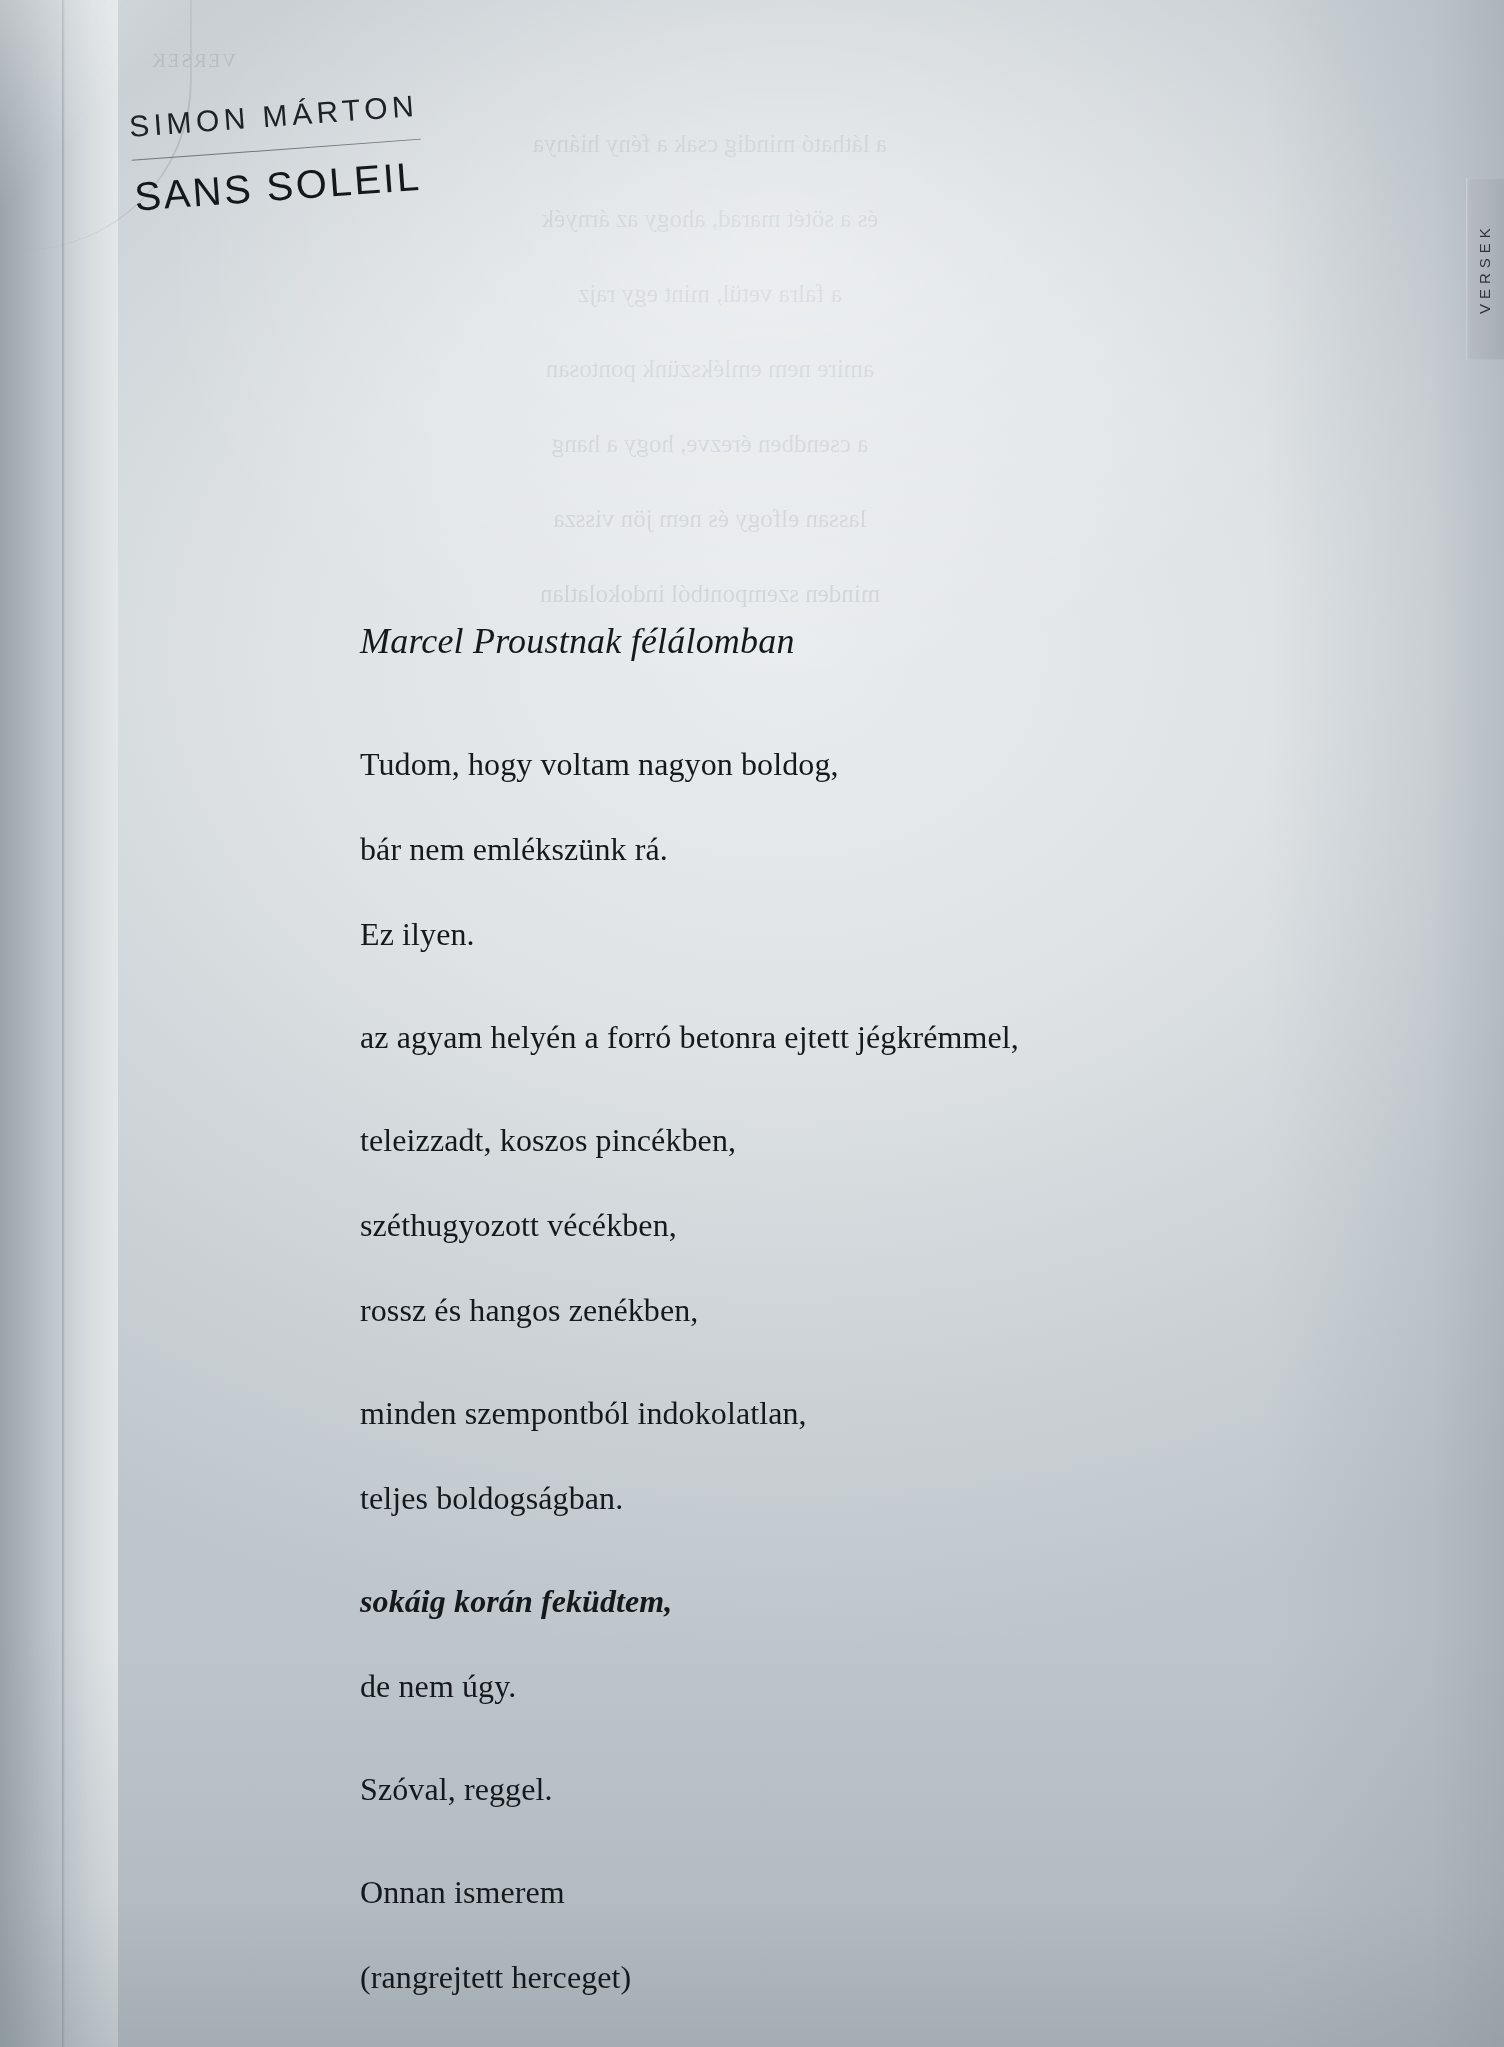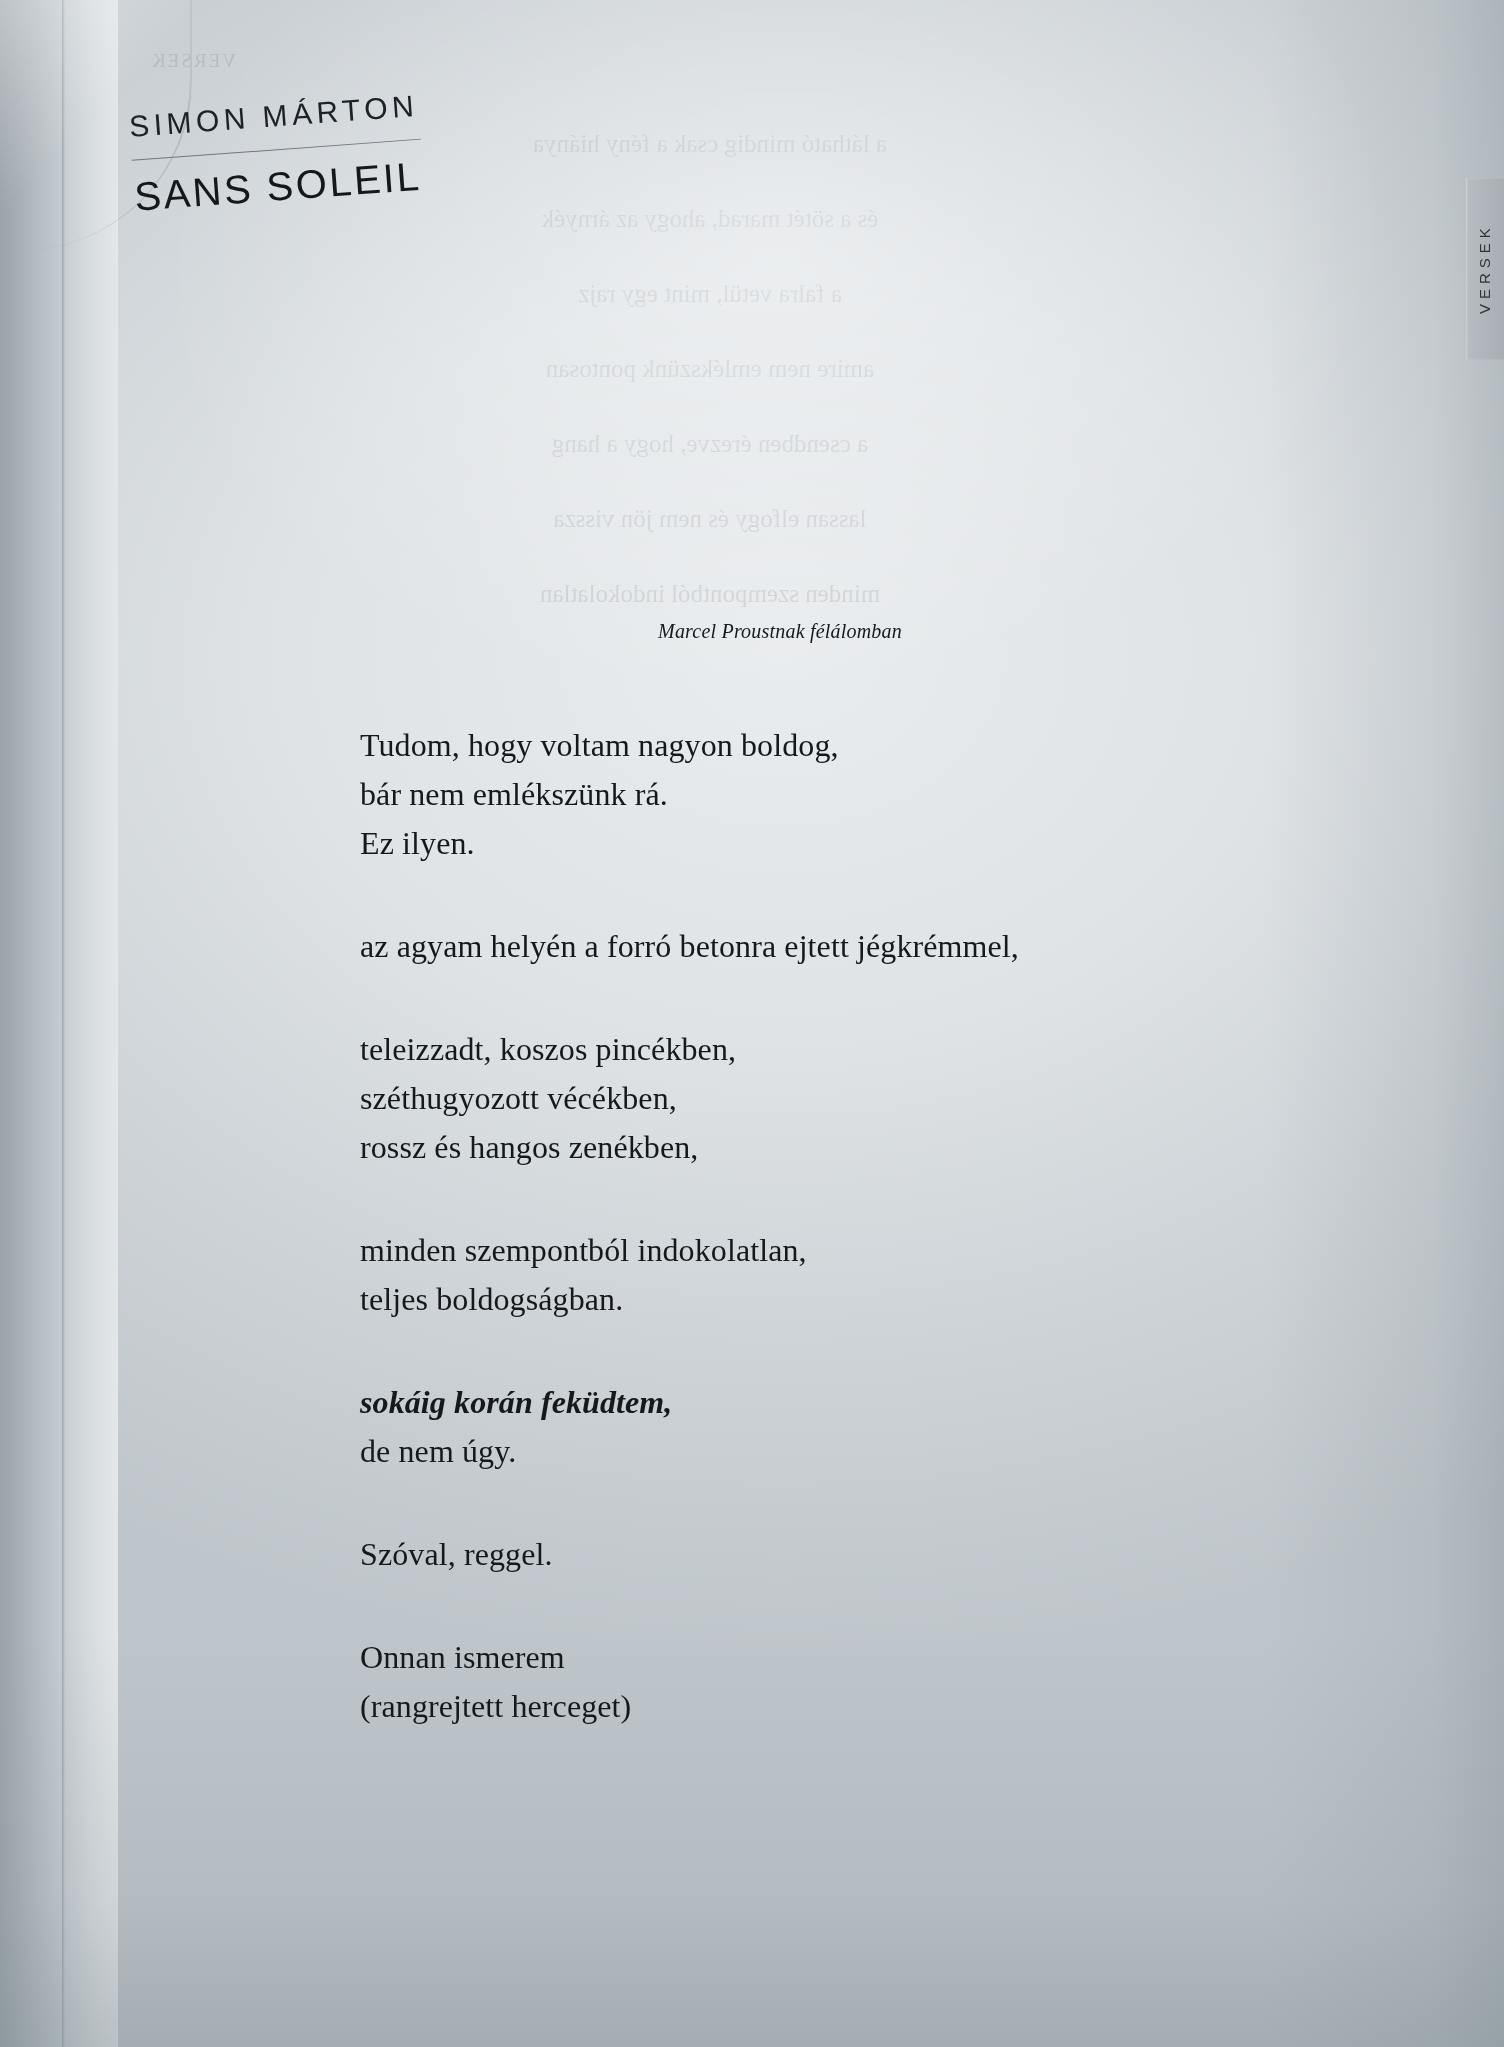--- a/index.html
+++ b/index.html
@@ -149,33 +149,33 @@
   .poem {
     position: absolute;
     left: 360px;
     top: 620px;
     width: 860px;
     color: #15191c;
   }
   .dedication {
     font-family: "Liberation Serif", serif;
     font-style: italic;
-    font-size: 20px;
-    text-align: center;
+    font-size: 36px;
+    text-align: left;
     margin: 0 0 78px 0;
     padding-right: 20px;
     letter-spacing: .2px;
   }
   .stanza {
     margin: 0 0 54px 0;
     font-size: 32px;
     line-height: 49px;
     letter-spacing: .1px;
   }
-  .stanza .line { display: block; white-space: pre-wrap; }
+  .stanza .line { display: block; white-space: pre-wrap; margin-top: 36px; }
   .stanza .line.italic { font-style: italic; font-weight: bold; }
   .stanza:last-child { margin-bottom: 0; }
 </style>
 </head>
 <body>
 
 <div id="page">
 
   <div class="paper"></div>
 

